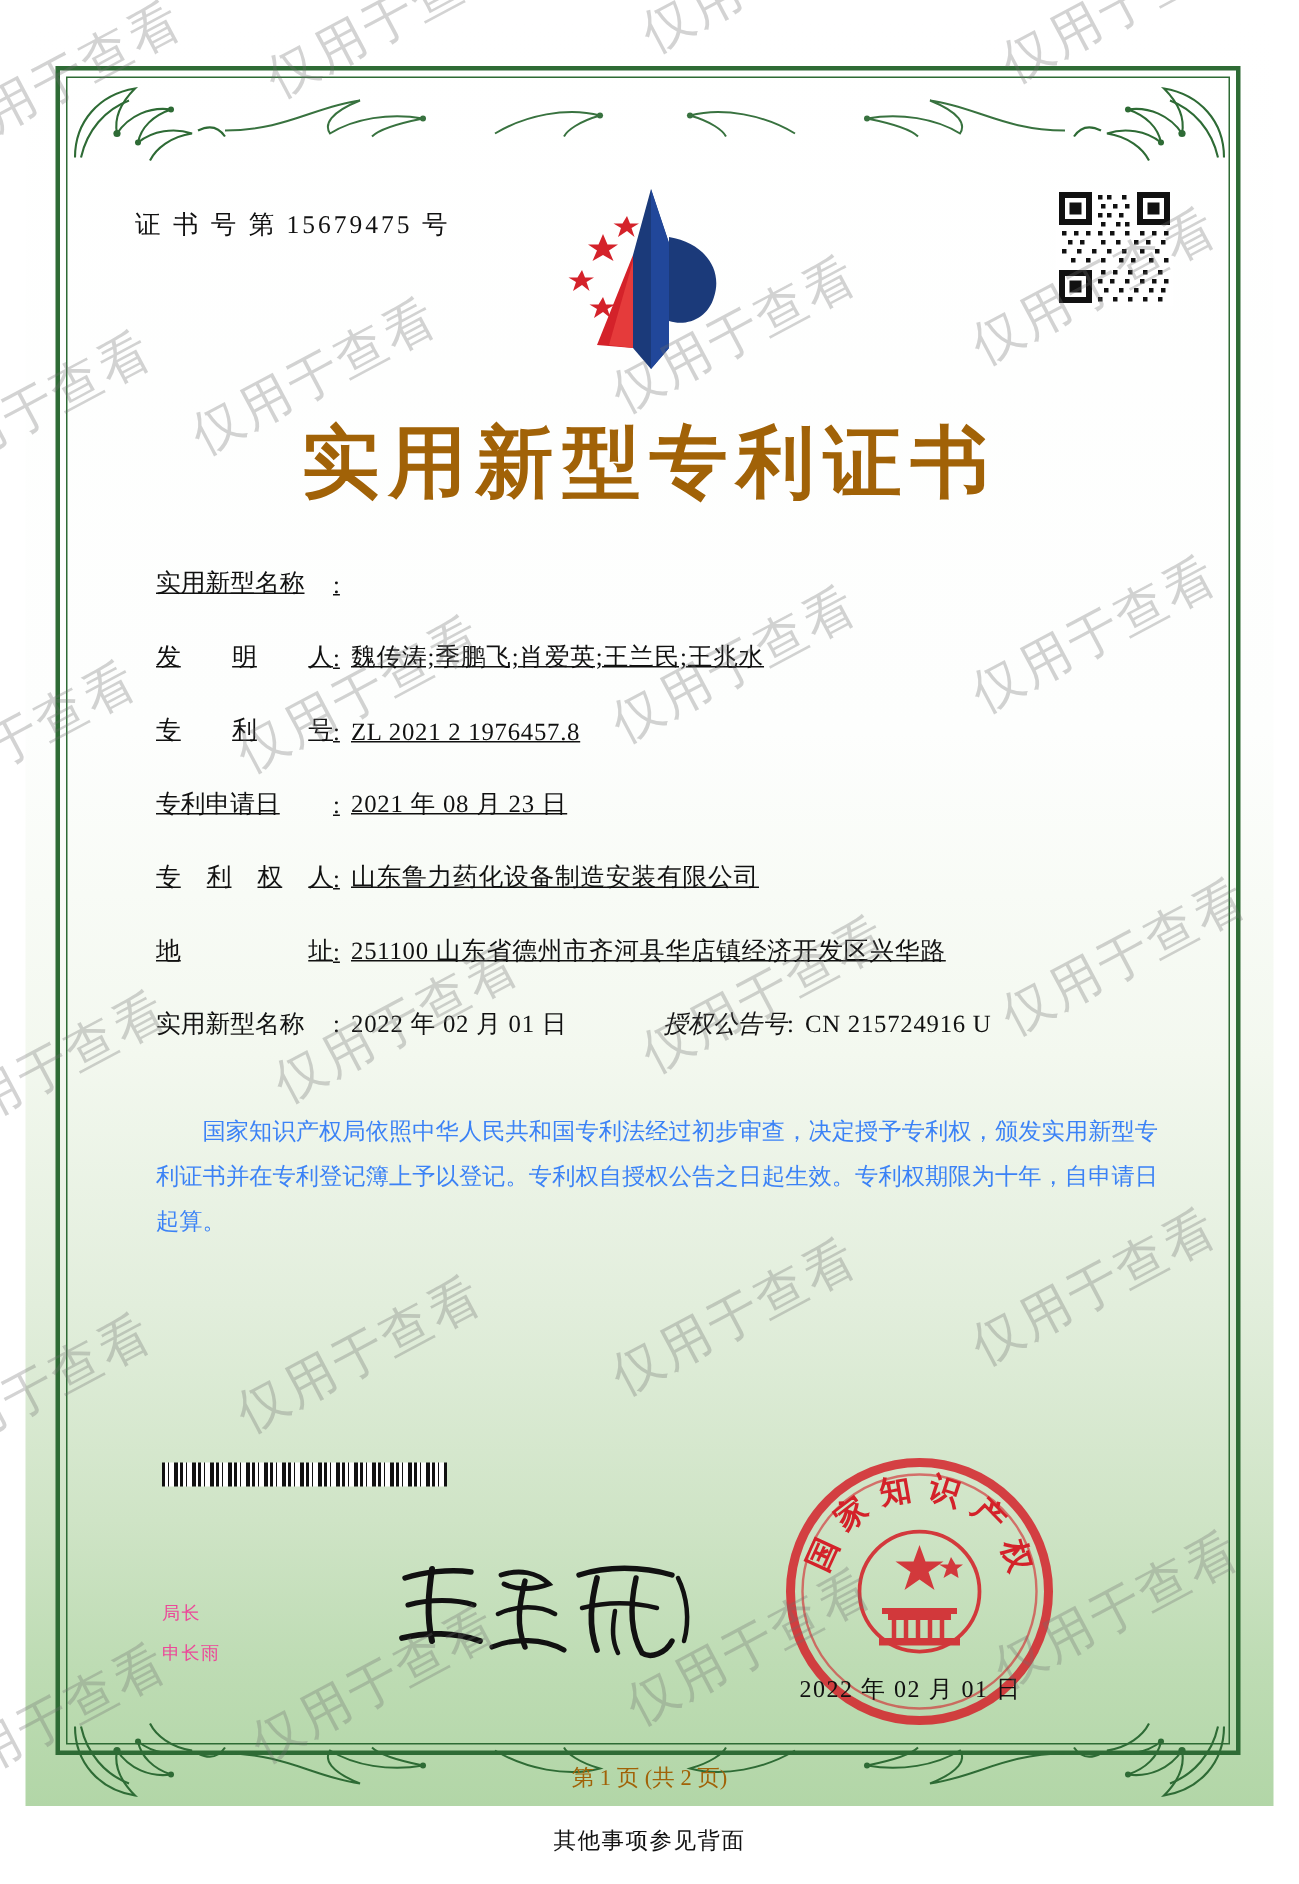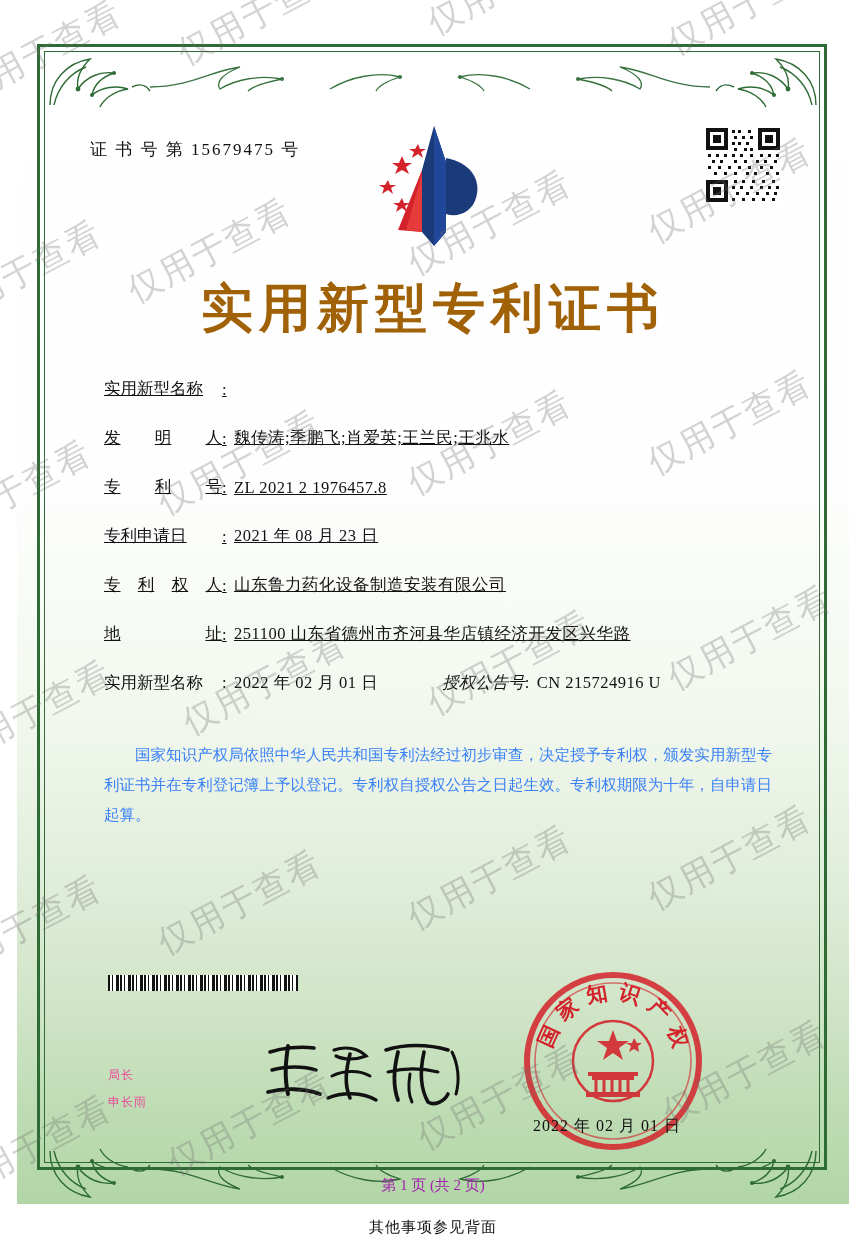--- a/index.html
+++ b/index.html
@@ -251,21 +251,21 @@
     white-space: nowrap;
   }
 
   
   .page-num {
     position: absolute;
     left: 0; right: 0;
     top: 1176px;
     text-align: center;
     font-size: 15px;
-    color: #a21caf;
+    color: #a16207;
   }
   .back-note {
     position: absolute;
     left: 0; right: 0;
     top: 1218px;
     text-align: center;
     font-size: 15px;
     color: #111;
     letter-spacing: 1px;
   }

